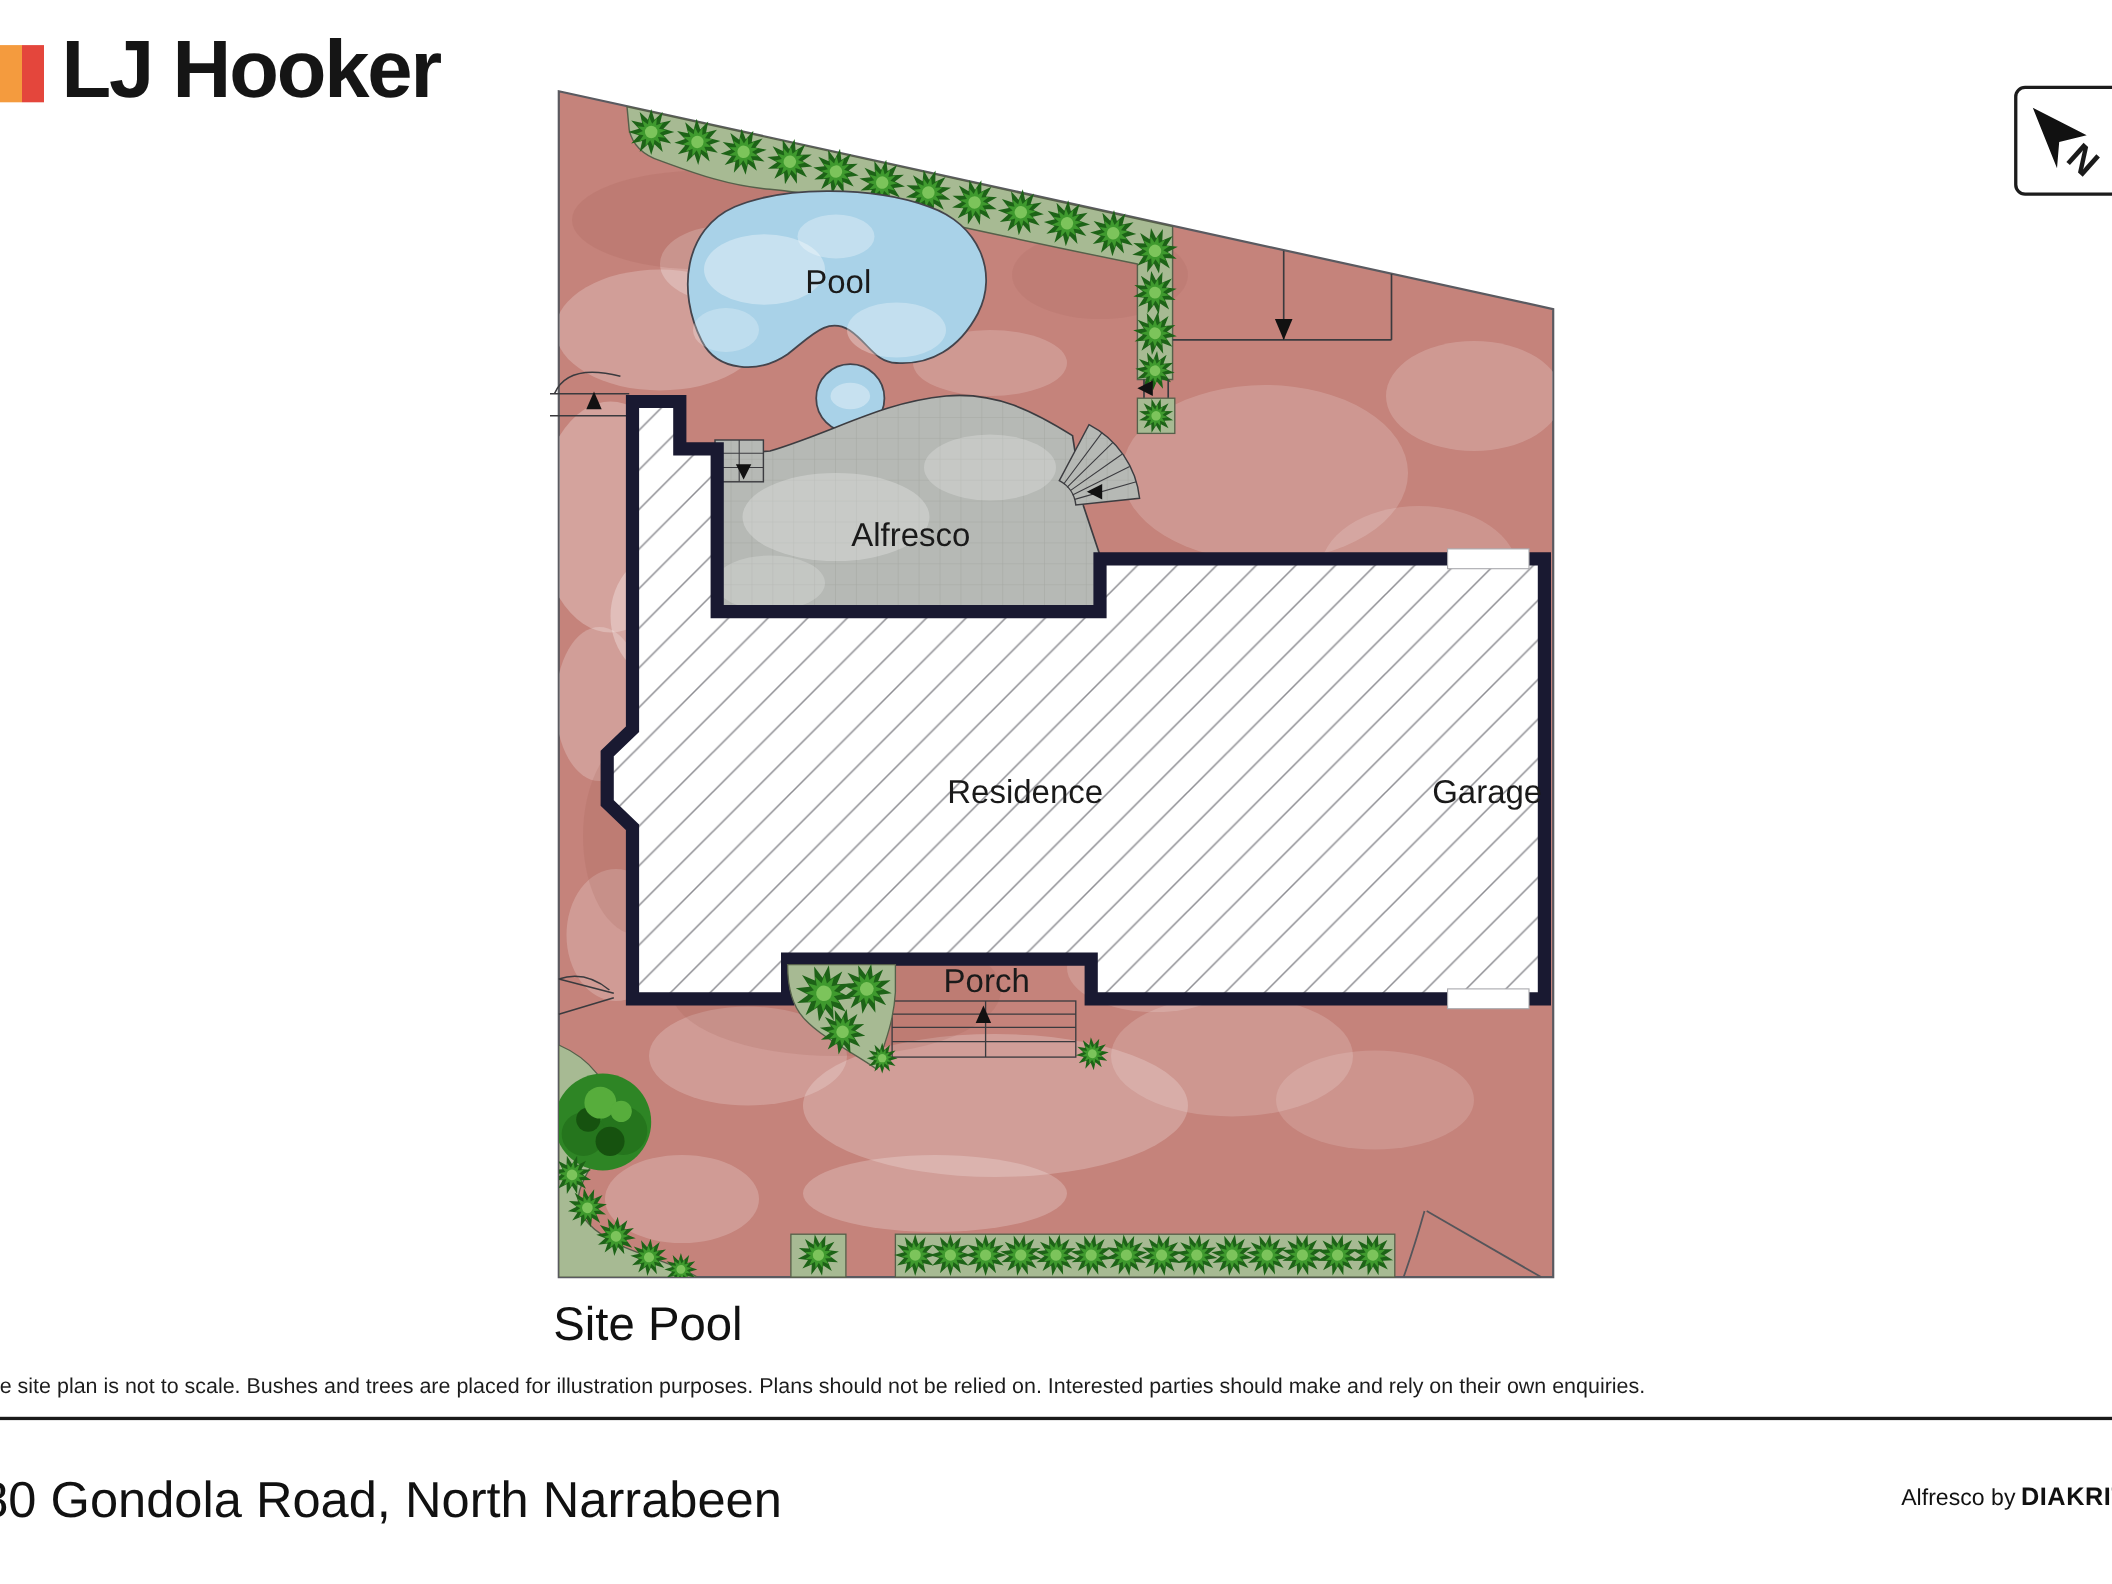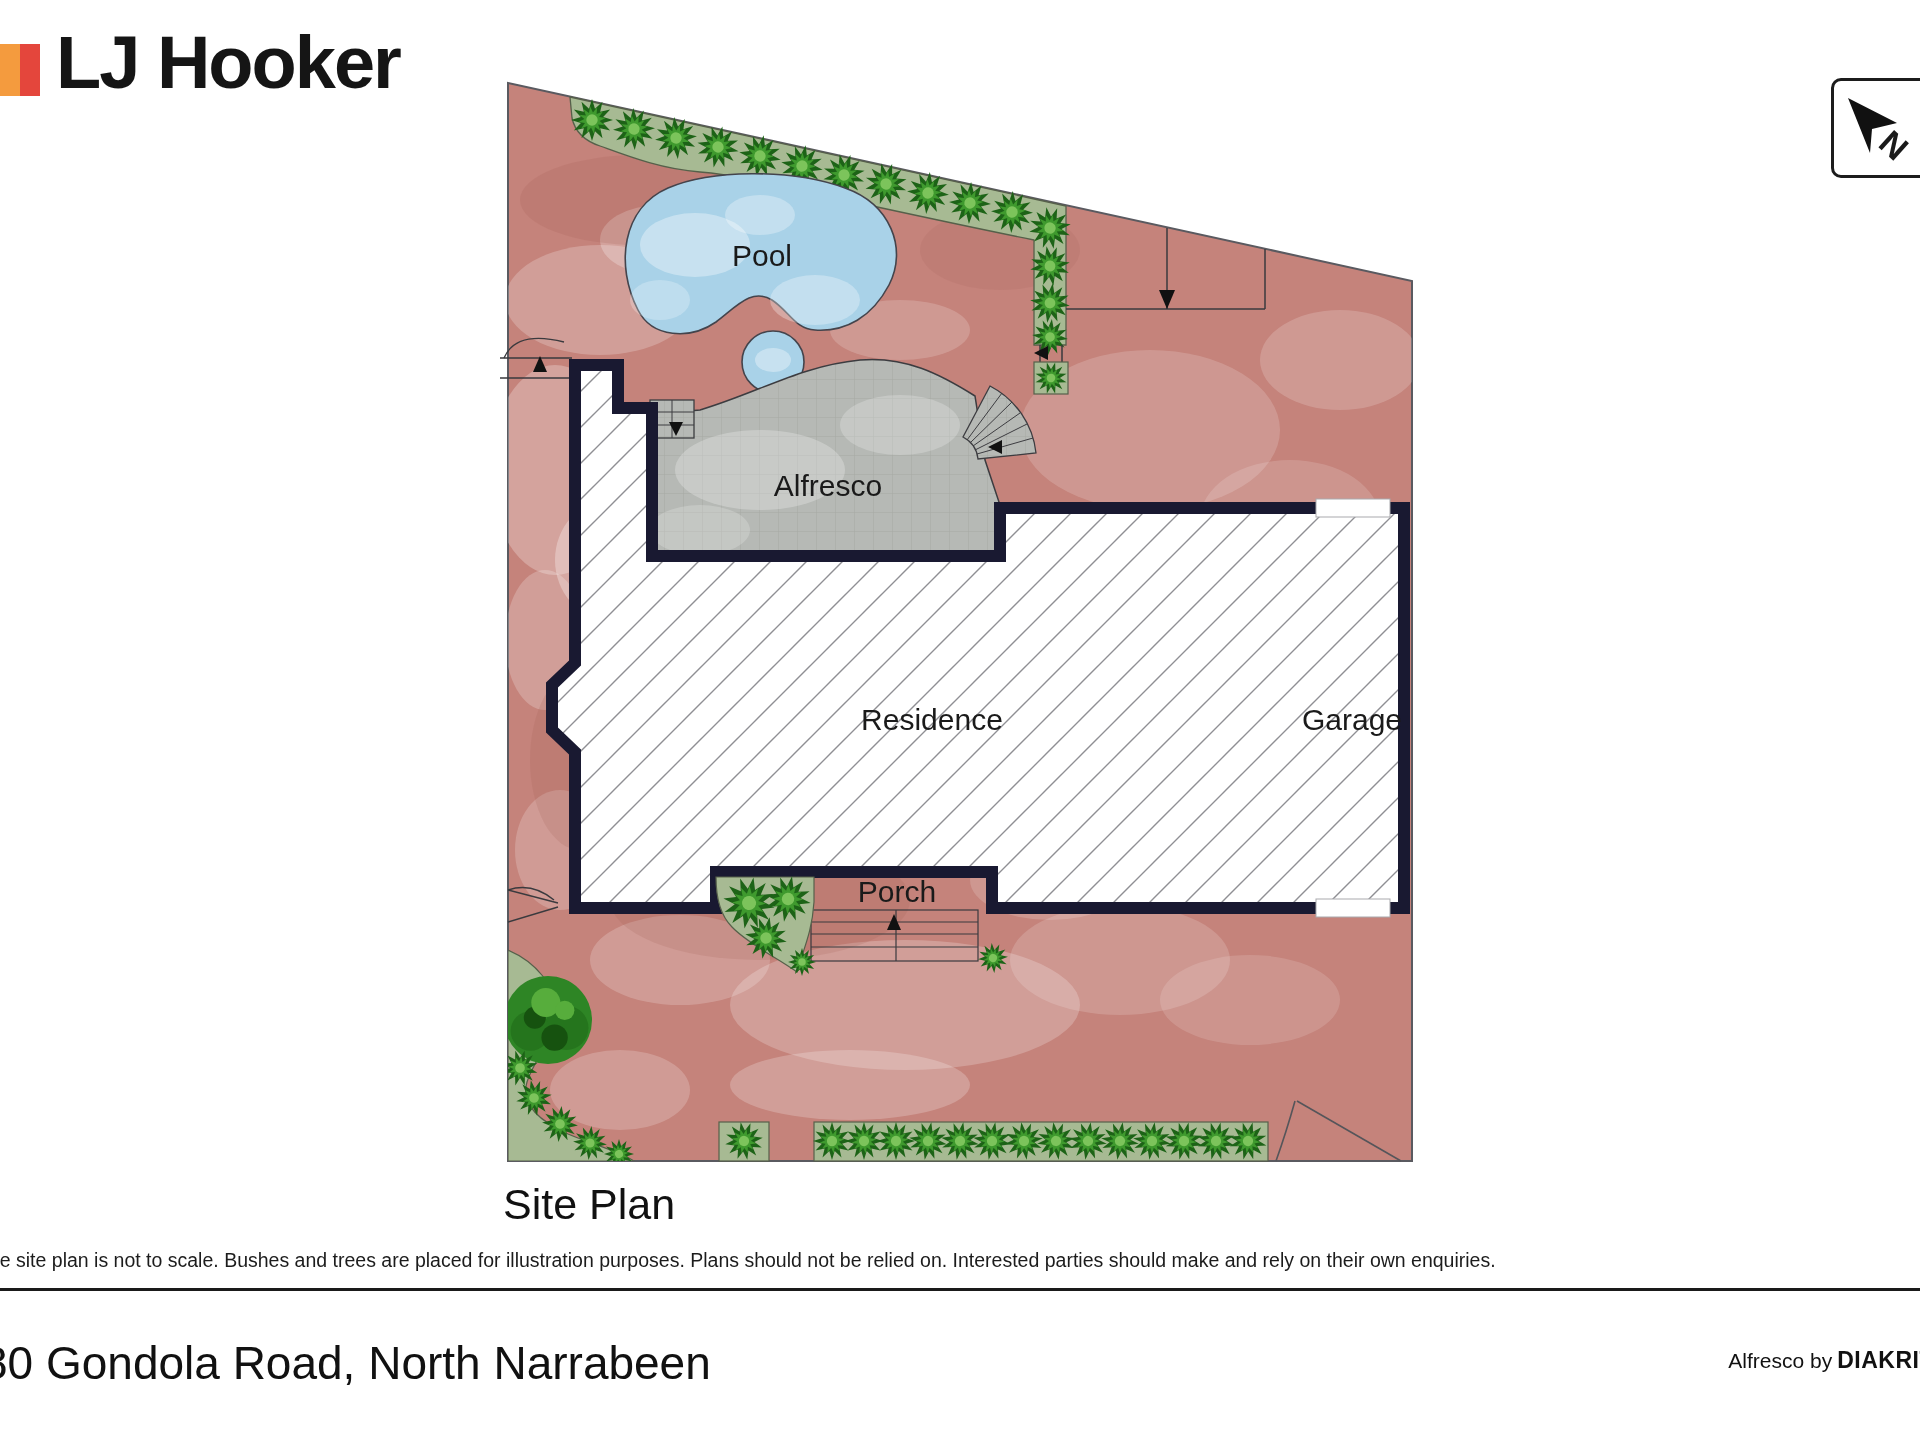--- a/index.html
+++ b/index.html
@@ -2,21 +2,21 @@
 <html><head>
 <meta charset="utf-8">
 <style>
   html,body{margin:0;padding:0;}
   body{
     width:1920px;height:1440px;position:relative;overflow:hidden;
     background:#ffffff;font-family:"Liberation Sans",sans-serif;
   }
   .abs{position:absolute;}
   
-  .logo{left:0;top:30px;display:flex;align-items:flex-end;}
+  .logo{left:0;top:30px;display:flex;align-items:center;}
   .logo-bars{display:flex;margin-top:8px;}
   .logo-bar{width:20px;height:52px;}
   .logo-text{margin-left:16px;font-size:74px;font-weight:700;letter-spacing:-2px;
              color:#151515;line-height:66px;white-space:nowrap;}
   
   .compass{left:1831px;top:78px;width:96px;height:94px;border:3px solid #1c1c1c;
            border-radius:10px;background:#fff;}
   
   .plan-svg{left:0;top:0;}
   svg text{font-family:"Liberation Sans",sans-serif;fill:#1a1a1a;}
@@ -245,19 +245,19 @@
     <use href="#bush" transform="translate(1216,1141) scale(19) rotate(44)"></use>
     <use href="#bush" transform="translate(1248,1141) scale(19) rotate(74)"></use>
   </g>
 
   <g stroke="#55555a" stroke-width="1.6" fill="none">
     <path d="M1295,1101 Q1286,1133 1276,1161"></path>
     <path d="M1297,1101 L1401,1161"></path>
   </g>
 </svg>
 
-<div class="abs plan-title">Site Plan</div>
+<div class="abs plan-title">Site Pool</div>
 <div class="abs disclaimer">The site plan is not to scale. Bushes and trees are placed for illustration purposes. Plans should not be relied on. Interested parties should make and rely on their own enquiries.</div>
 <div class="abs separator"></div>
 <div class="abs address">80 Gondola Road, North Narrabeen</div>
 <div class="abs producer">
   <span>Alfresco by</span><b>DIAKRIT</b>
 </div>
 
 </body></html>

